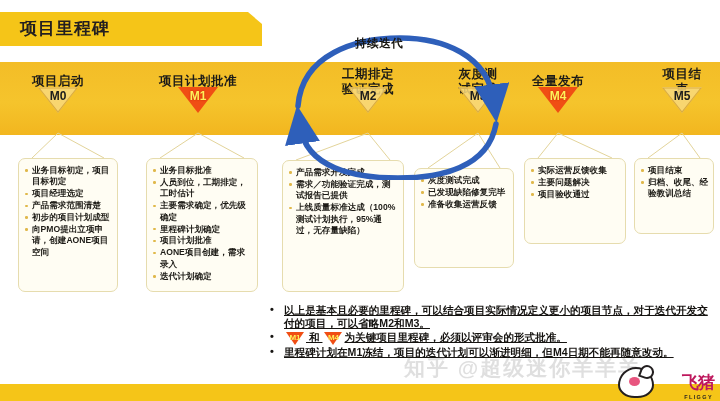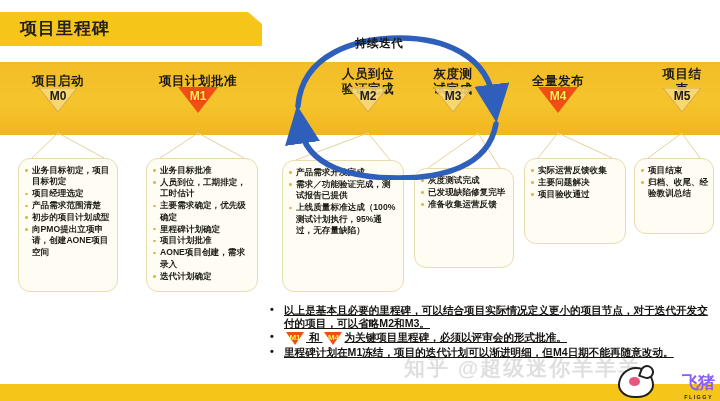--- a/index.html
+++ b/index.html
@@ -64,21 +64,21 @@
     width:0;height:0;border-left:20px solid transparent;border-right:20px solid transparent;
     border-top:26px solid #f04e14;position:absolute;left:0;top:0;
   }
   .tri.hot .code{color:#fff35a;text-shadow:0 0 2px #c02000;}
 
   
   .callout{
     position:absolute;
     background:#fffdf3;
     border:1px solid #e6dcae;
-    border-radius:12px;
+    border-radius:7px;
     box-sizing:border-box;
     padding:6px 4px 4px 6px;
   }
   .callout ul{margin:0;padding:0;list-style:none;}
   .callout li{
     font-size:8.6px;line-height:11.4px;color:#1d1b16;
     font-weight:bold;
     margin:0 0 .5px 0;padding-left:7px;position:relative;
     text-indent:0;
   }
@@ -136,21 +136,21 @@
     content:"";position:absolute;left:9px;top:8px;width:11px;height:9px;
     background:#e8557f;border-radius:50%;
   }
   .logo .pig .ear{
     position:absolute;right:-2px;top:-4px;width:10px;height:10px;
     background:#fff;border:2px solid #231f20;border-radius:50% 50% 50% 0;
     transform:rotate(20deg);
   }
   .logo .word{
     position:absolute;right:0;bottom:9px;
-    font-size:17px;font-weight:bold;color:#8b5cf6;letter-spacing:-1px;
+    font-size:17px;font-weight:bold;color:#be185d;letter-spacing:-1px;
     line-height:18px;
   }
   .logo .sub{
     position:absolute;right:1px;bottom:1px;
     font-size:5.5px;font-weight:bold;color:#231f20;letter-spacing:1.4px;
   }
 </style>
 </head>
 <body>
 
@@ -183,34 +183,34 @@
         </div>
         <div class="tri-wrap">
           <div class="tri hot">
             <div class="shape"></div>
             <div class="code">M1</div>
           </div>
         </div>
       </div>
       <div class="ms" style="left: 323px; width: 90px;">
         <div class="ms-label two">
-          <div>人员到位</div>
+          <div>工期排定</div>
           <div>验证完成</div>
         </div>
         <div class="tri-wrap">
           <div class="tri pale">
             <div class="shape"></div>
             <svg class="outline" viewBox="0 0 40 26">
               <path d="M1,1 L39,1 L20,25 Z" fill="none" stroke="#d9ab42" stroke-width="1.1"></path>
             </svg>
             <div class="code">M2</div>
           </div>
         </div>
       </div>
-      <div class="ms" style="left: 408px; width: 90px;">
+      <div class="ms" style="left: 433px; width: 90px;">
         <div class="ms-label two">
           <div>灰度测</div>
           <div>试完成</div>
         </div>
         <div class="tri-wrap">
           <div class="tri pale">
             <div class="shape"></div>
             <svg class="outline" viewBox="0 0 40 26">
               <path d="M1,1 L39,1 L20,25 Z" fill="none" stroke="#d9ab42" stroke-width="1.1"></path>
             </svg>

